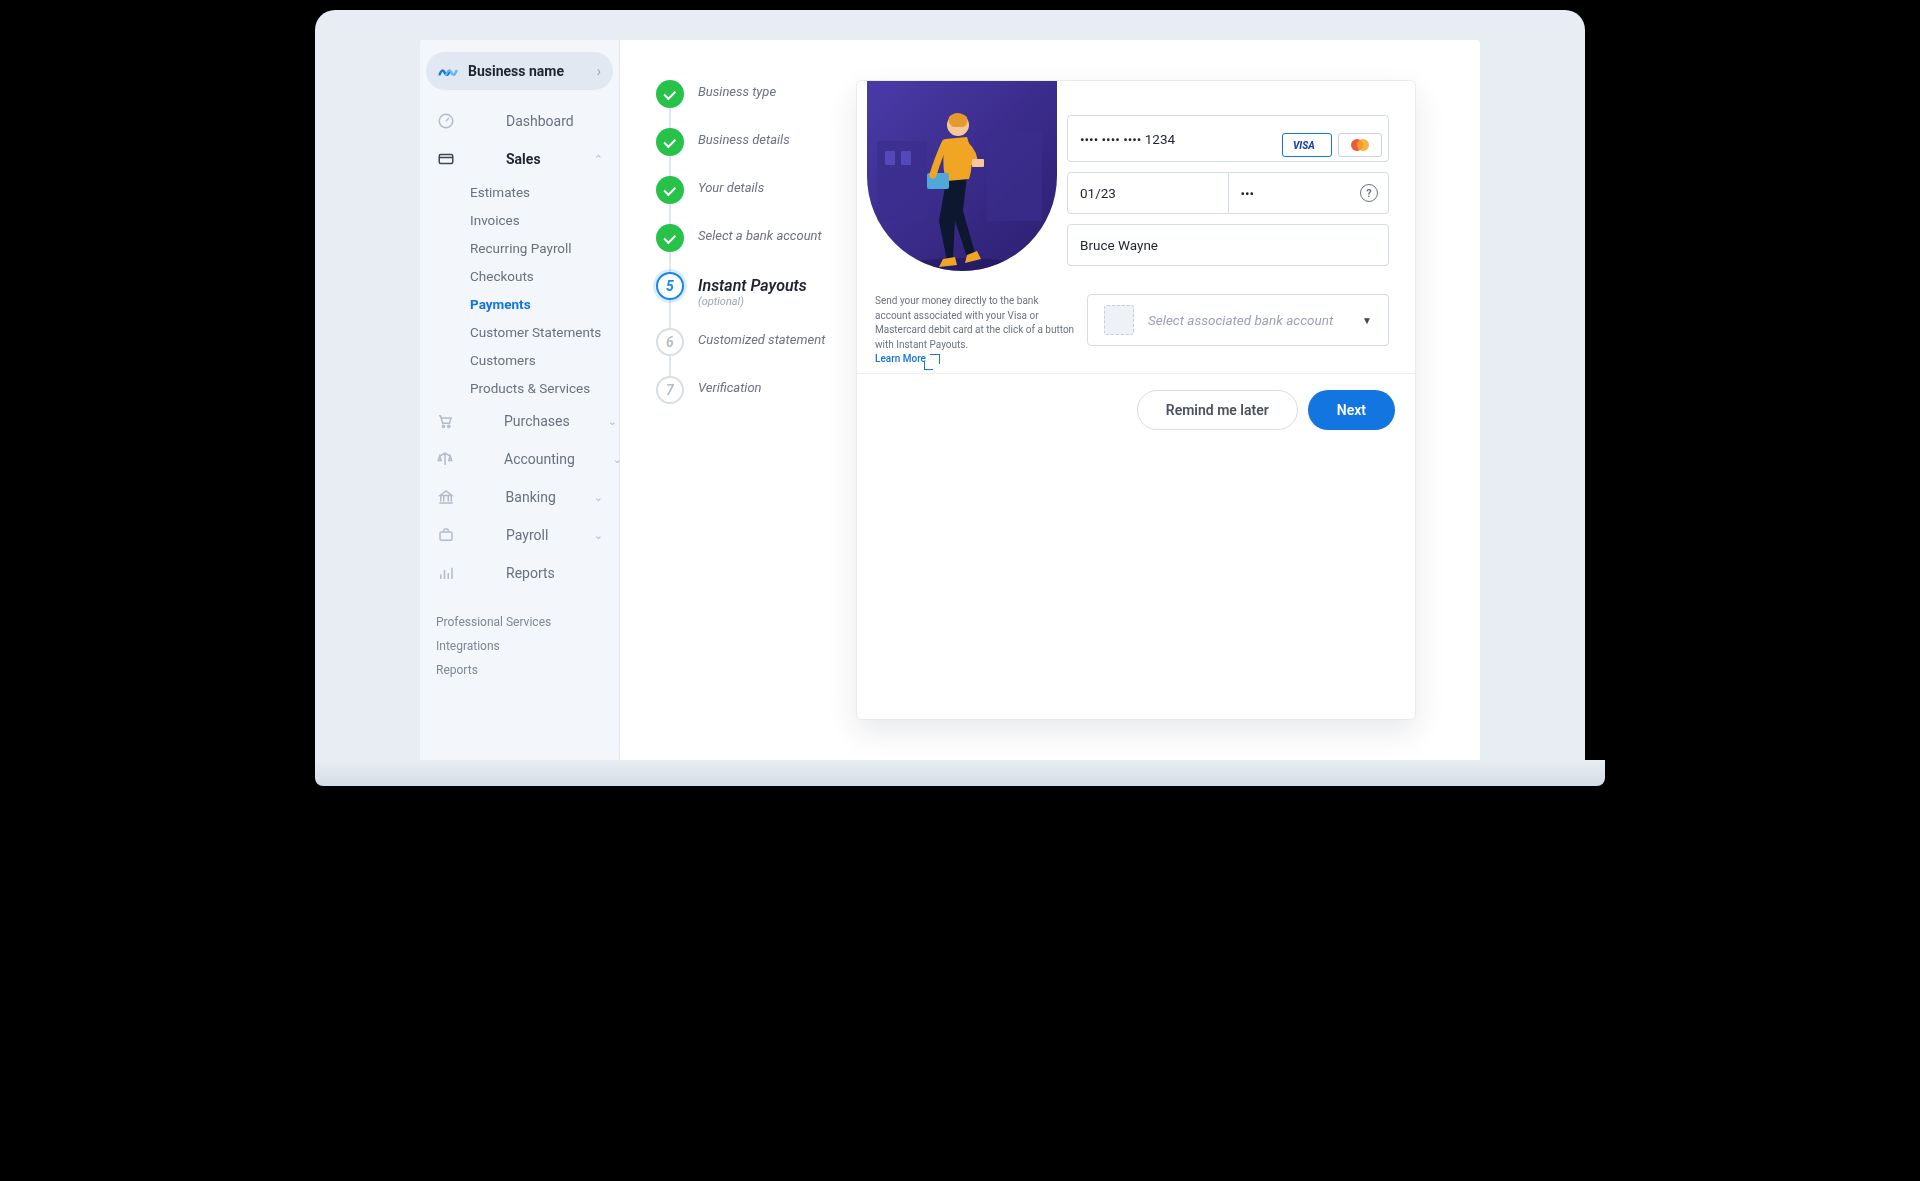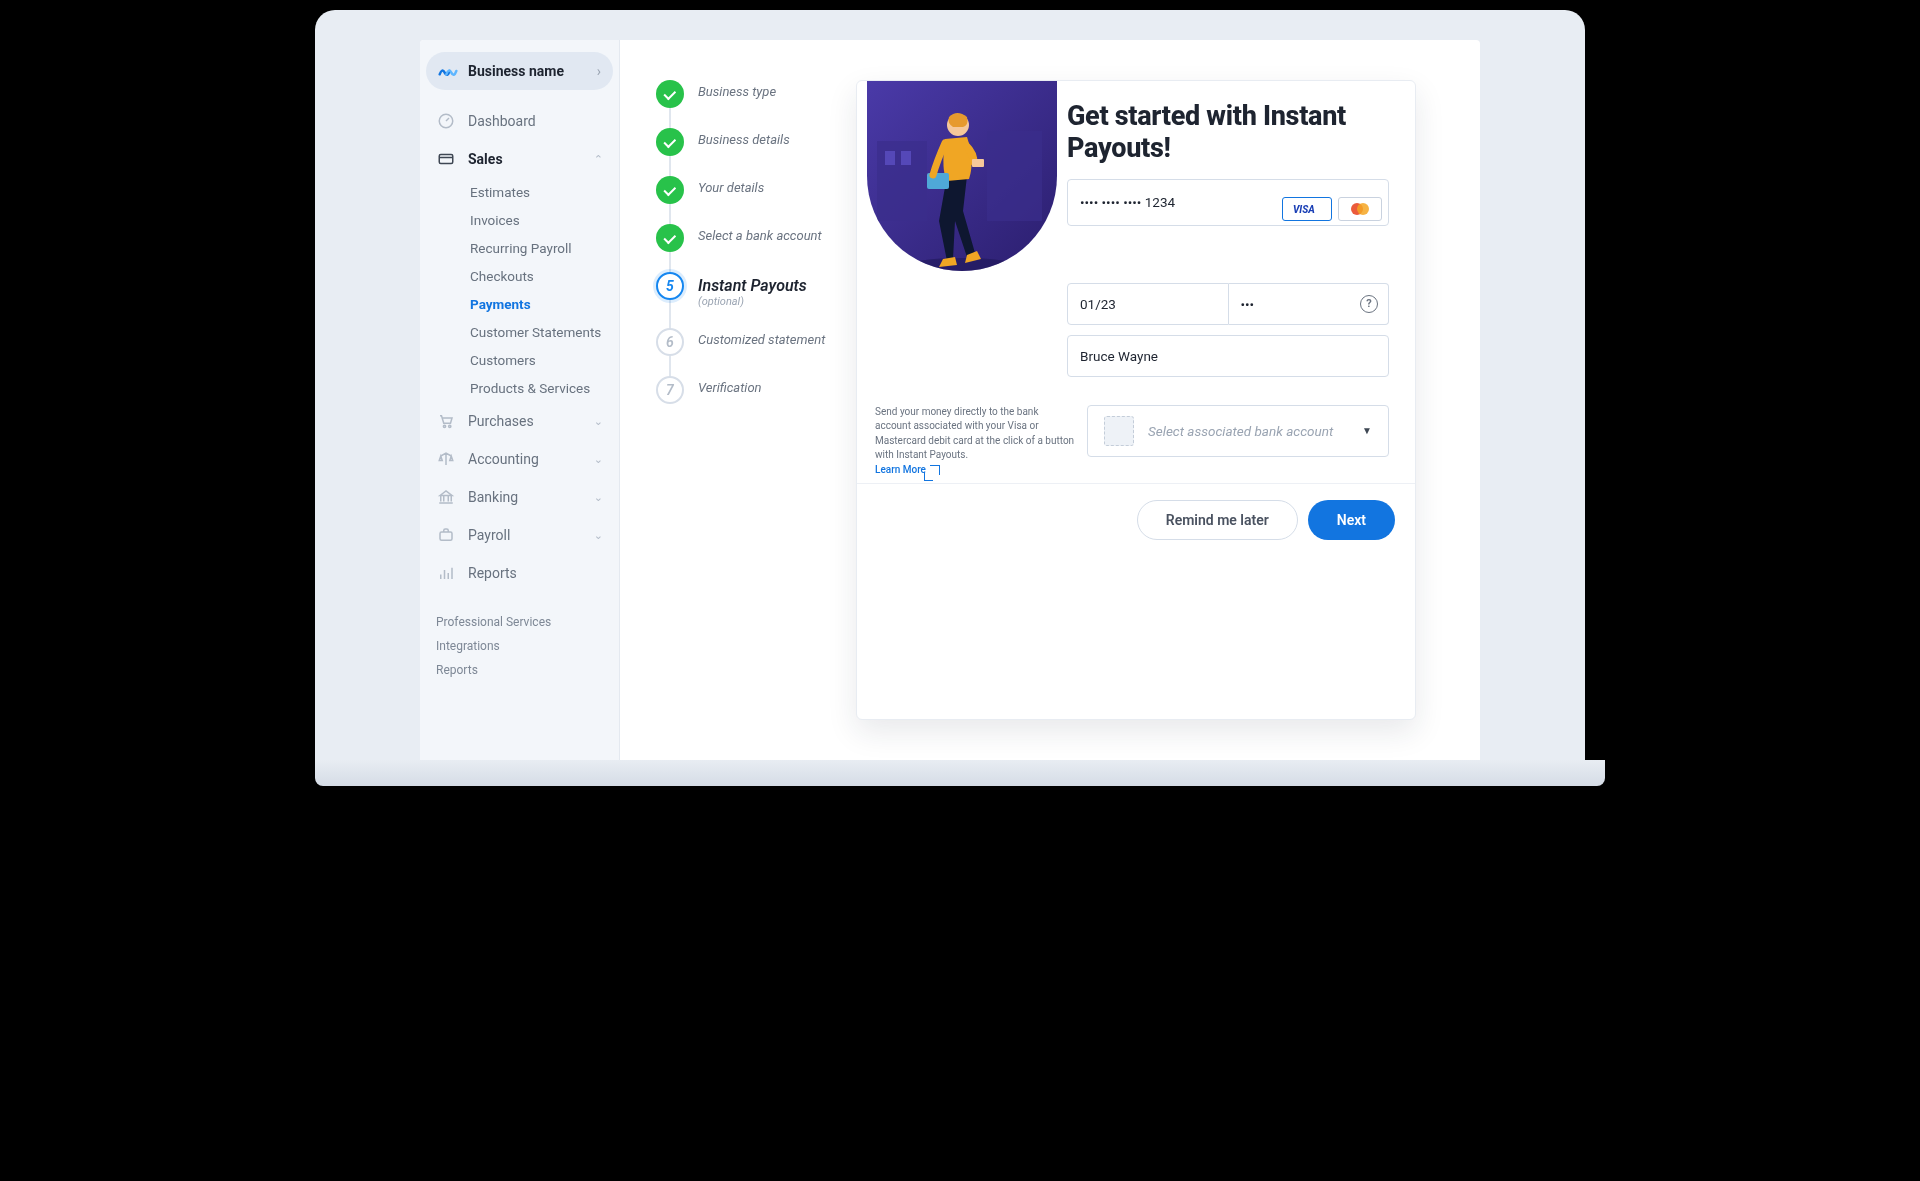--- a/index.html
+++ b/index.html
@@ -7,21 +7,21 @@
 .device-frame { background: #e8edf3; border-radius: 20px 20px 0 0; width: 1270px; margin-top: 10px; padding: 30px 0 0 0; position: relative; }
 .screen { background: #fff; border-radius: 4px 4px 0 0; width: 1060px; margin: 0 auto; min-height: 720px; display: flex; overflow: hidden; }
 .device-base { width: 1290px; height: 26px; background: linear-gradient(#e8edf3, #d5dce6); margin: 0 auto; border-radius: 0 0 8px 8px; box-shadow: 0 40px 40px -30px rgba(0,0,0,0.5); }
 
 
 .sidebar { width: 200px; background: #f3f6fa; border-right: 1px solid #e4e9f0; padding: 12px 6px; }
 .biz-pill { display: flex; align-items: center; background: #e1e8f2; border-radius: 24px; padding: 9px 12px; margin-bottom: 12px; cursor: pointer; }
 .biz-pill svg { width: 20px; height: 20px; margin-right: 10px; }
 .biz-pill .name { font-size: 14px; font-weight: 700; color: #1e2430; flex: 1; }
 .biz-pill .chev { color: #9aa4b2; font-size: 14px; }
-.nav-item { display: flex; align-items: center; padding: 9px 10px; color: #68727f; cursor: pointer; border-radius: 4px; }
+.nav-item { display: flex; align-items: center; padding: 9px 10px; color: #68727f; cursor: pointer; border-radius: 4px; gap: 38px; }
 .nav-item .ico { width: 20px; height: 20px; margin-right: 12px; display: flex; align-items: center; justify-content: center; color: #b3bcc8; }
 .nav-item .ico svg { width: 18px; height: 18px; }
 .nav-item .lbl { font-size: 14px; flex: 1; }
 .nav-item.active > .lbl { color: #1e2430; font-weight: 700; }
 .nav-item.active > .ico { color: #3e4753; }
 .nav-item .chev { color: #b3bcc8; font-size: 11px; }
 .sub-list { padding-left: 44px; }
 .sub-item { font-size: 13.5px; color: #68727f; padding: 6px 0; cursor: pointer; }
 .sub-item.selected { color: #1275e0; font-weight: 700; }
 .bottom-links { padding: 8px 10px; margin-top: 10px; }
@@ -50,21 +50,21 @@
 .illus { width: 190px; height: 190px; border-radius: 0 0 95px 95px; overflow: hidden; position: relative; }
 .card-heading { flex: 1; padding-top: 20px; }
 .card-heading h2 { font-size: 27px; font-weight: 800; color: #1e2430; line-height: 1.18; letter-spacing: -0.3px; }
 .form { padding: 0 0 0 0; margin-top: 10px; }
 .field { border: 1px solid #d5dde8; border-radius: 4px; display: flex; align-items: center; margin-bottom: 10px; background: #fff; }
 .field .inp { flex: 1; padding: 12px 12px; font-size: 13.5px; color: #1e2430; border: none; outline: none; background: transparent; }
 .brand-box { padding: 4px 6px; display: flex; gap: 6px; align-items: center; }
 .brand-chip { border: 1px solid #c9d2df; border-radius: 3px; padding: 2px 10px; height: 24px; display: flex; align-items: center; margin-top: 13px; }
 .brand-chip.active { border-color: #1275e0; }
 .row2 { display: flex; gap: 0; }
-.row2 .field { flex: 1; border-radius: 4px 0 0 4px; margin-bottom: 10px; margin-top: 47px; }
+.row2 .field { flex: 1; border-radius: 4px 0 0 4px; margin-bottom: 10px; }
 .row2 .field:last-child { border-radius: 0 4px 4px 0; border-left: none; justify-content: space-between; }
 .help-ico { width: 18px; height: 18px; border: 1.5px solid #6a7380; border-radius: 50%; display: flex; align-items: center; justify-content: center; color: #6a7380; font-size: 11px; font-weight: 700; margin-right: 10px; cursor: pointer; }
 .select-field { border: 1px solid #d5dde8; border-radius: 4px; display: flex; align-items: center; padding: 10px 16px; margin-bottom: 18px; cursor: pointer; }
 .sel-thumb { width: 30px; height: 30px; border: 1.5px dashed #c4cdd9; border-radius: 3px; margin-right: 14px; background: #eef2f7; }
 .sel-placeholder { font-size: 13.5px; font-style: italic; color: #9aa4b2; flex: 1; }
 .sel-caret { color: #3e4753; font-size: 10px; }
 .card-body { display: flex; padding: 18px 26px 0 18px; gap: 12px; }
 .desc-col { width: 200px; font-size: 10px; color: #6a7380; line-height: 1.45; }
 .desc-col a { color: #1275e0; text-decoration: none; font-weight: 500; display: inline-flex; align-items: center; gap: 4px; }
 .form-col { flex: 1; }
@@ -257,21 +257,20 @@
               <rect x="60" y="92" width="22" height="16" rx="2" fill="#4fa8d8"></rect>
               <path d="M78 62 Q70 80 66 94" stroke="#f0a624" stroke-width="7" fill="none" stroke-linecap="round"></path>
               <path d="M100 60 Q112 72 110 82 L104 84 Q102 74 96 66 Z" fill="#f0a624"></path>
               <rect x="105" y="78" width="12" height="8" rx="1" fill="#f5c89a"></rect>
               <path d="M76 178 L88 176 L90 184 L72 186 Z" fill="#f0a624"></path>
               <path d="M100 174 L110 170 L114 178 L98 182 Z" fill="#f0a624"></path>
             </svg>
           </div>
         </div>
         <div class="card-heading">
-          <h2>Get started with Instant Payouts!</h2>
           <div class="form" style="margin-top:14px;">
             <div class="field">
               <div class="inp">•••• •••• •••• 1234</div>
               <div class="brand-box">
                 <span class="brand-chip active">
                         <svg width="28" height="10" viewBox="0 0 28 10">
                           <text x="0" y="9" font-size="10" font-weight="800" fill="#1a3fb5" font-style="italic">VISA</text>
                         </svg>
                       </span>
                 <span class="brand-chip">

